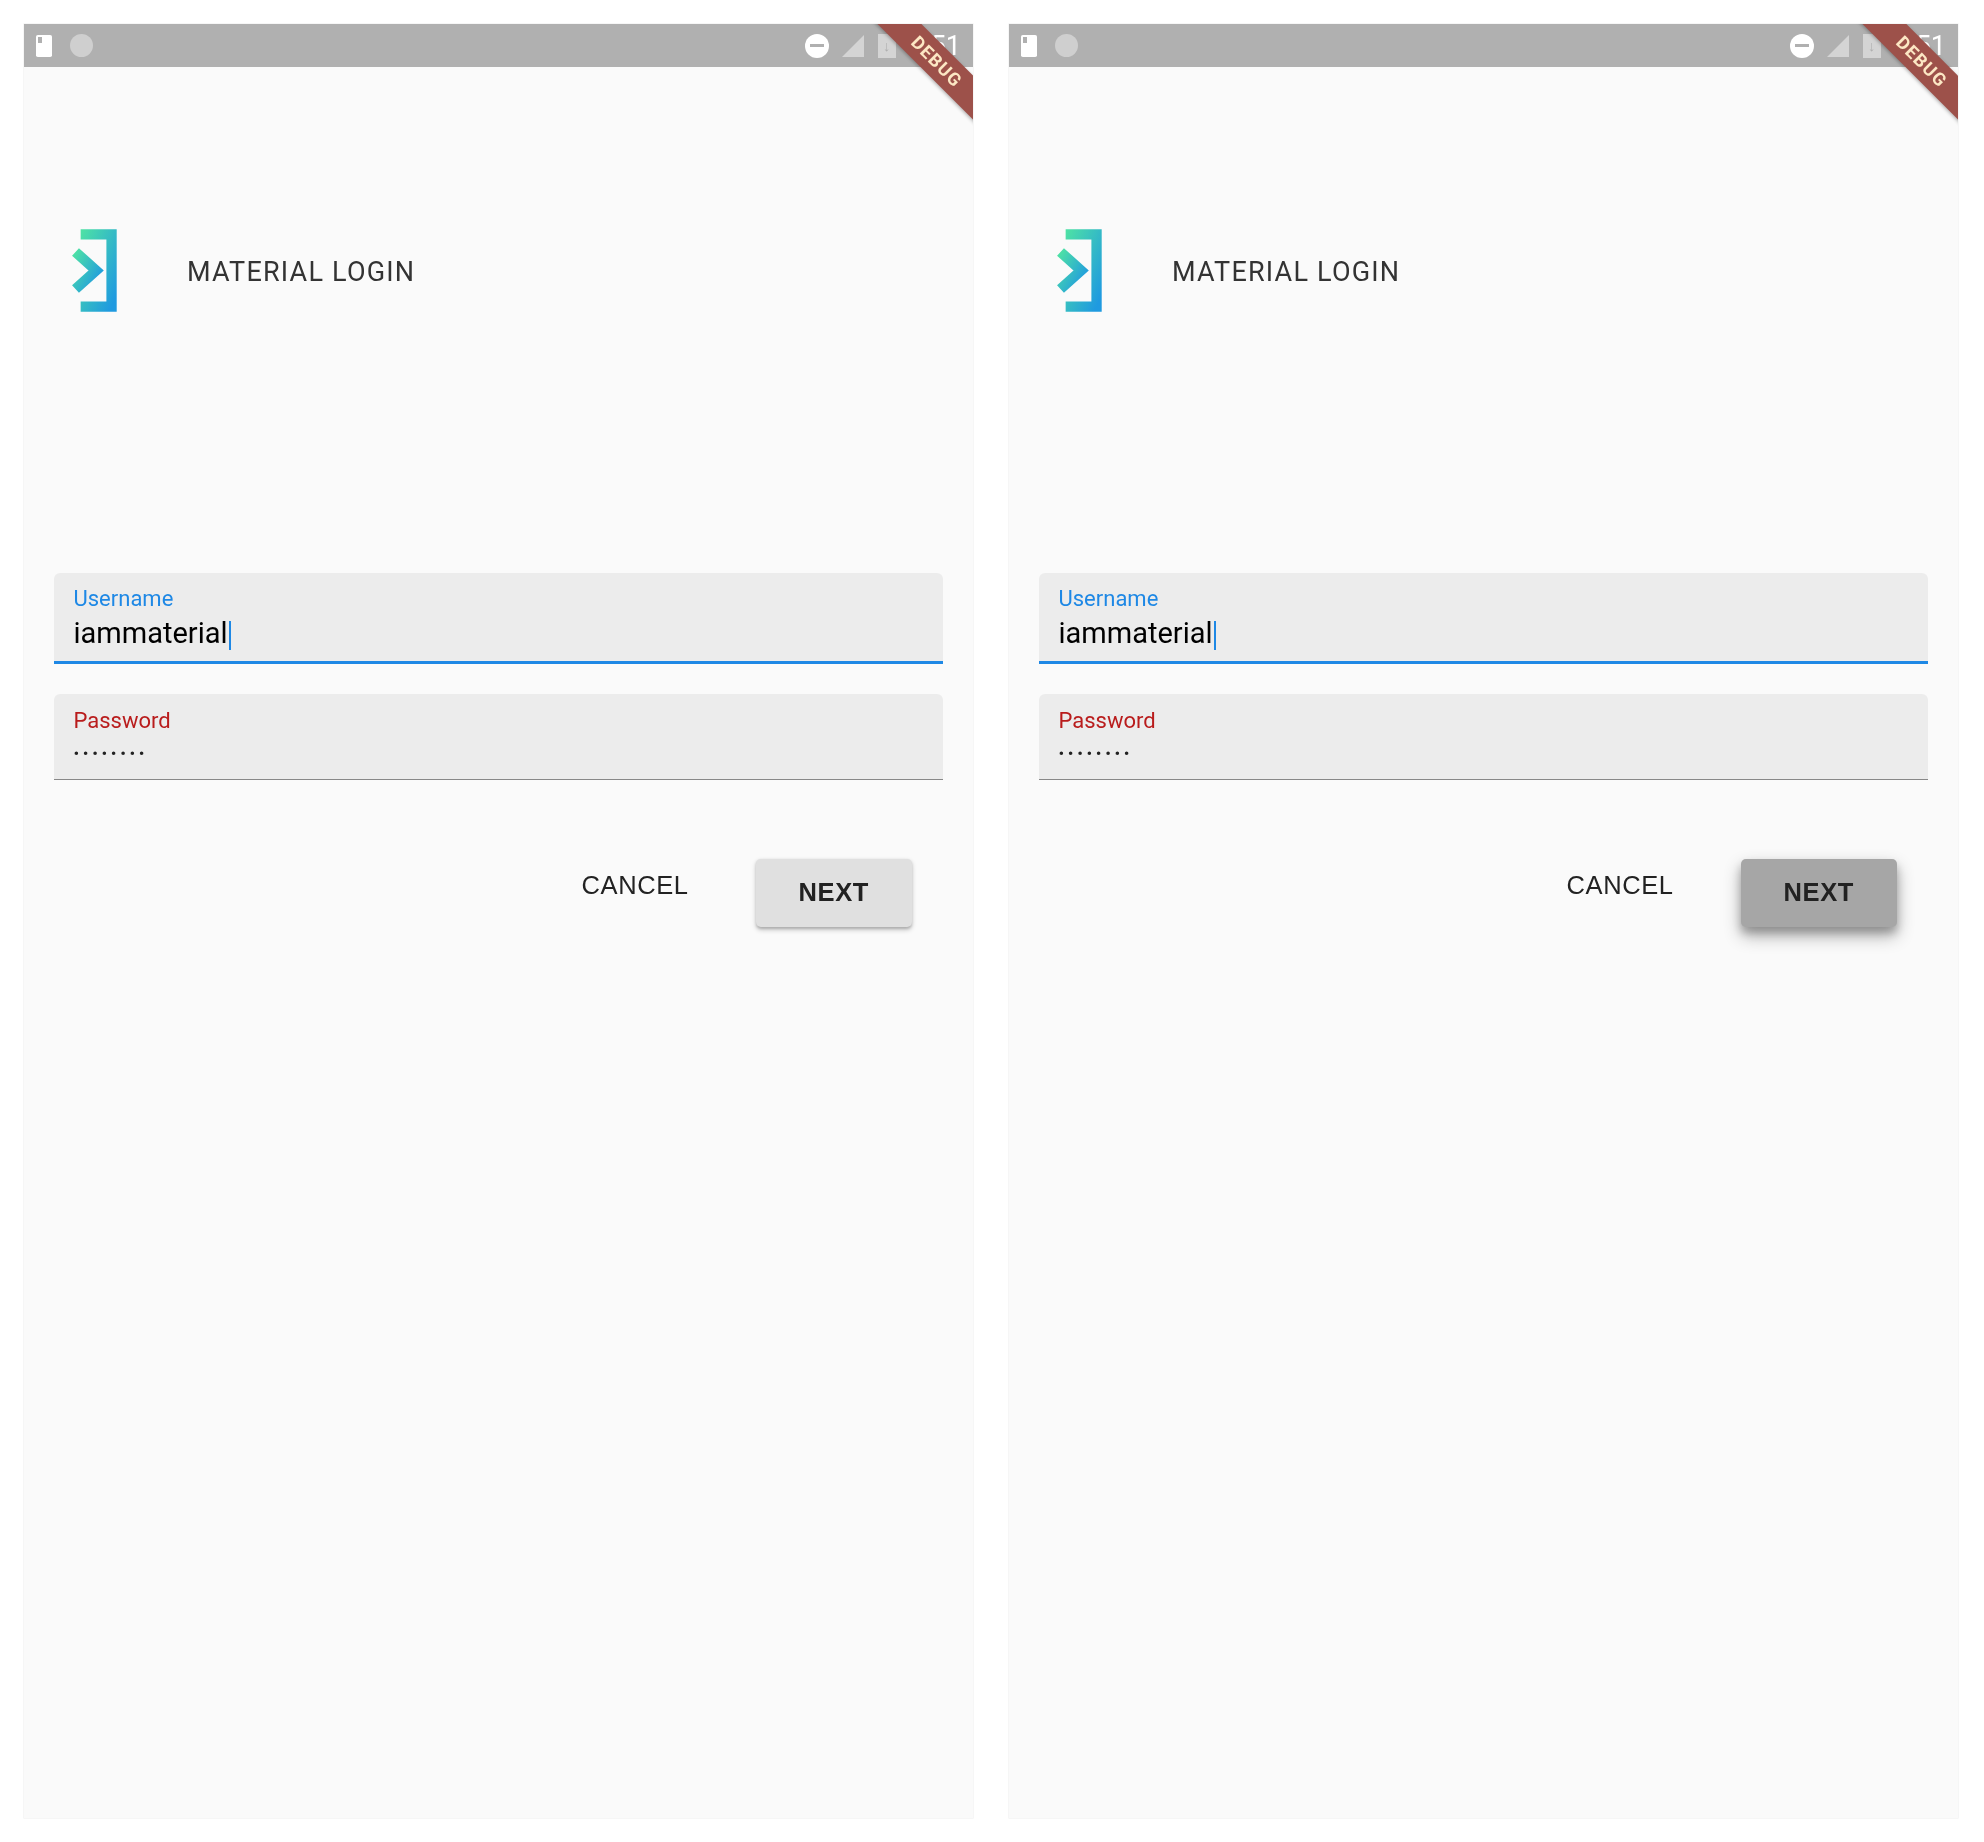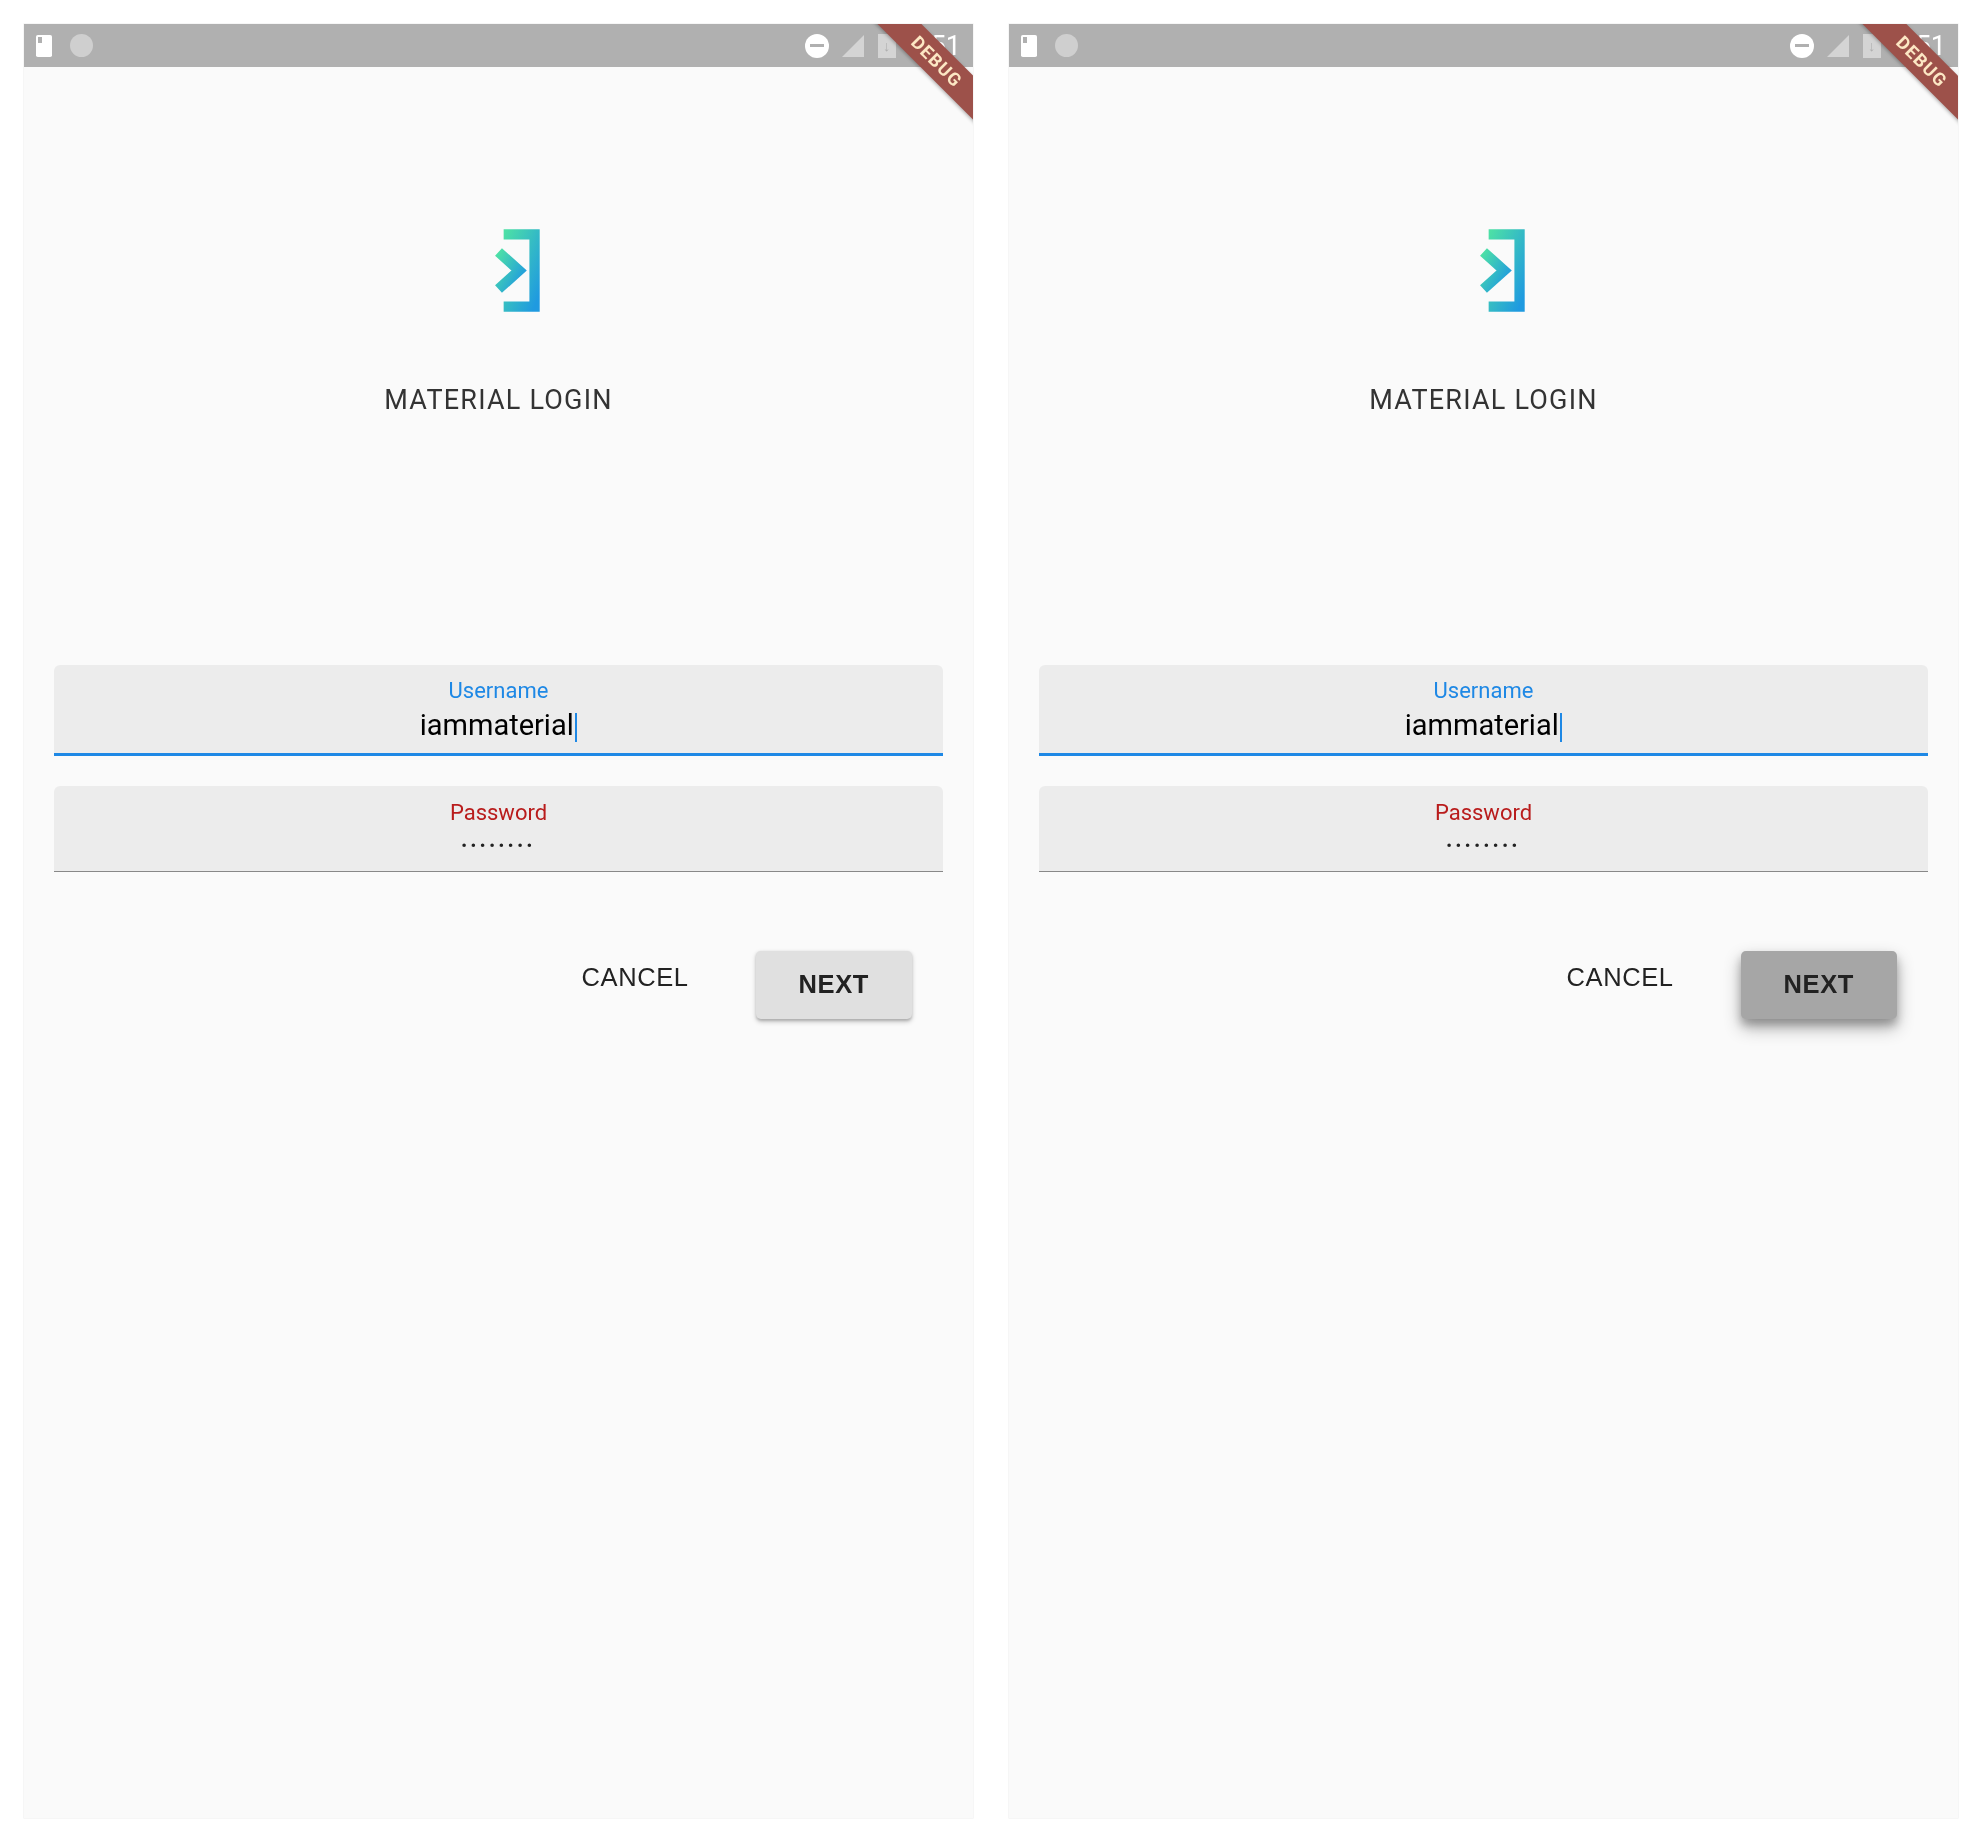--- a/index.html
+++ b/index.html
@@ -116,25 +116,24 @@
     transform: rotate(45deg);
     letter-spacing: 1.2px;
     box-shadow: 0 1.2px 3.6px rgba(0,0,0,0.3);
   }
   
   .content {
     padding-top: 152px;
   }
   .logo-section {
     display: flex;
-    flex-direction: column;
+    flex-direction: row;
     align-items: center;
     gap: 60px;
     margin-bottom: 249px;
-    justify-content: space-between;
   }
   .login-icon svg {
     width: 103px;
     height: 103px;
   }
   .app-title {
     font-size: 27px;
     letter-spacing: 1.2px;
     color: #333333;
     font-weight: 400;
@@ -142,21 +141,20 @@
   
   .field {
     background: #ececec;
     margin: 0 30px;
     padding: 13.4px 19.5px 8.5px 19.5px;
     border-bottom: 1.2px solid #888;
     margin-bottom: 30px;
     position: relative;
     border-top-left-radius: 6px;
     border-top-right-radius: 6px;
-    text-align: center;
   }
   .field.focused {
     border-bottom: 3px solid #1e88e5;
   }
   .field-label {
     font-size: 22px;
     color: #b91c1c;
     margin-bottom: 3.6px;
   }
   .field.focused .field-label {

